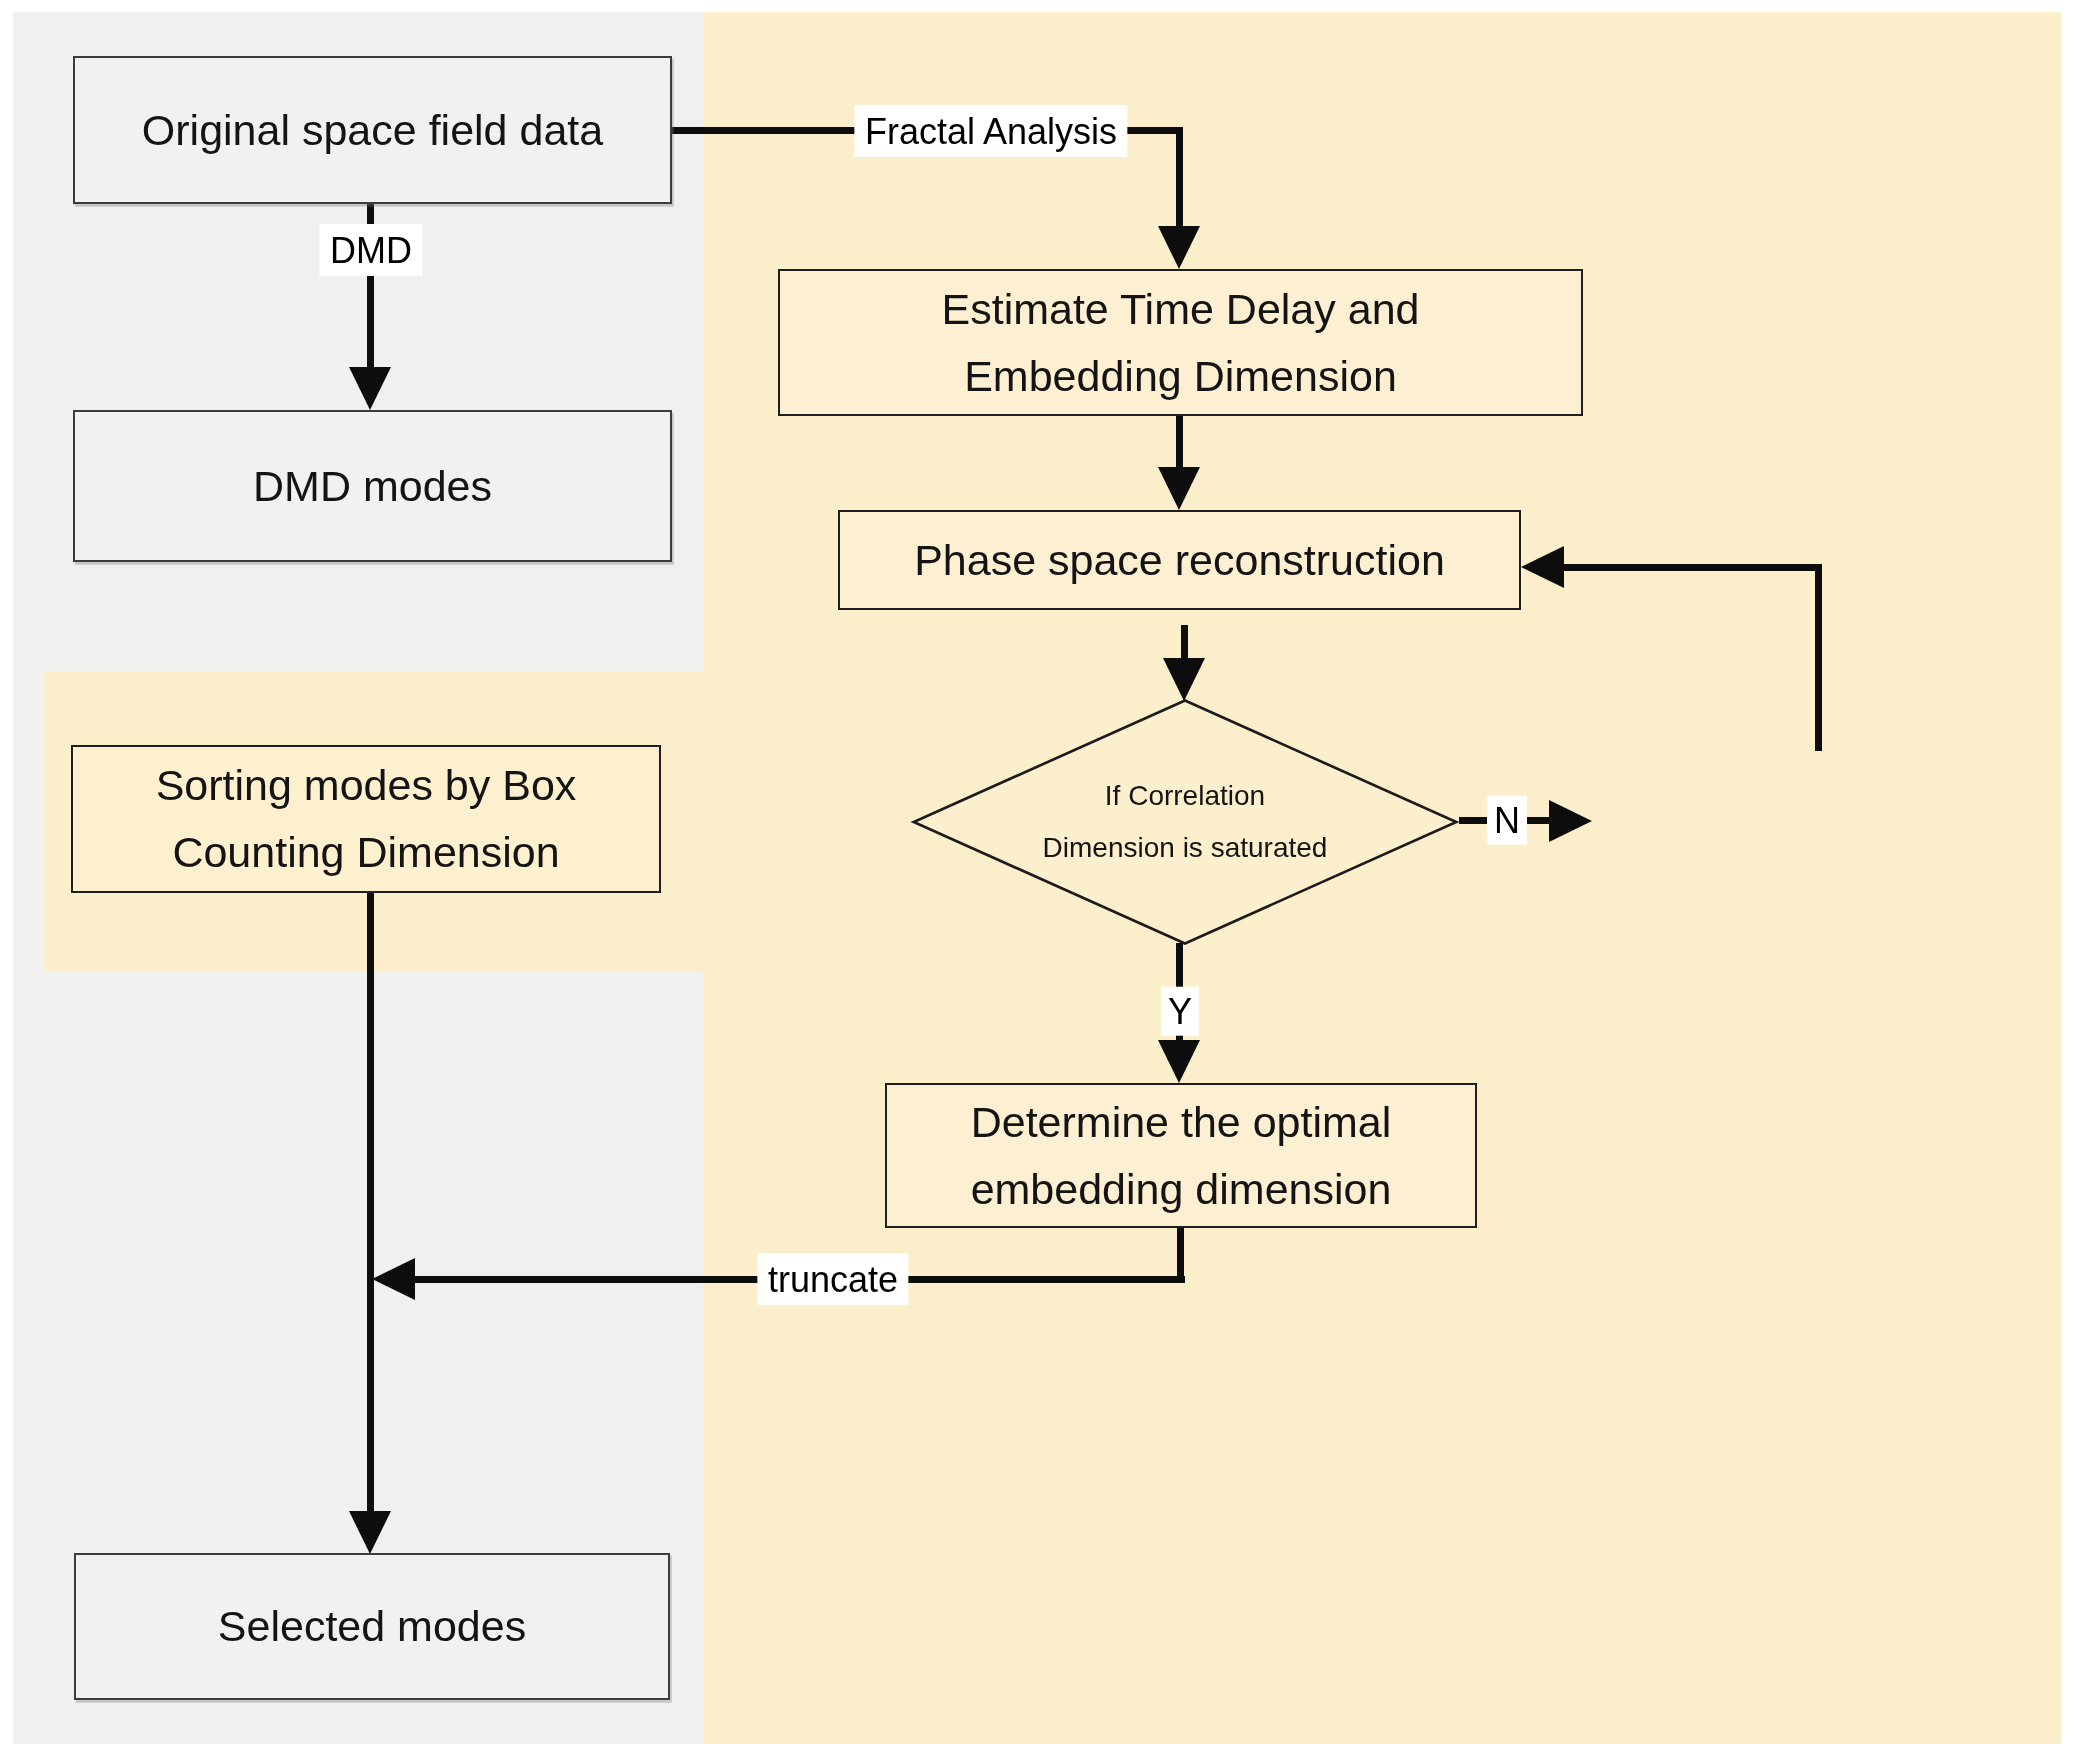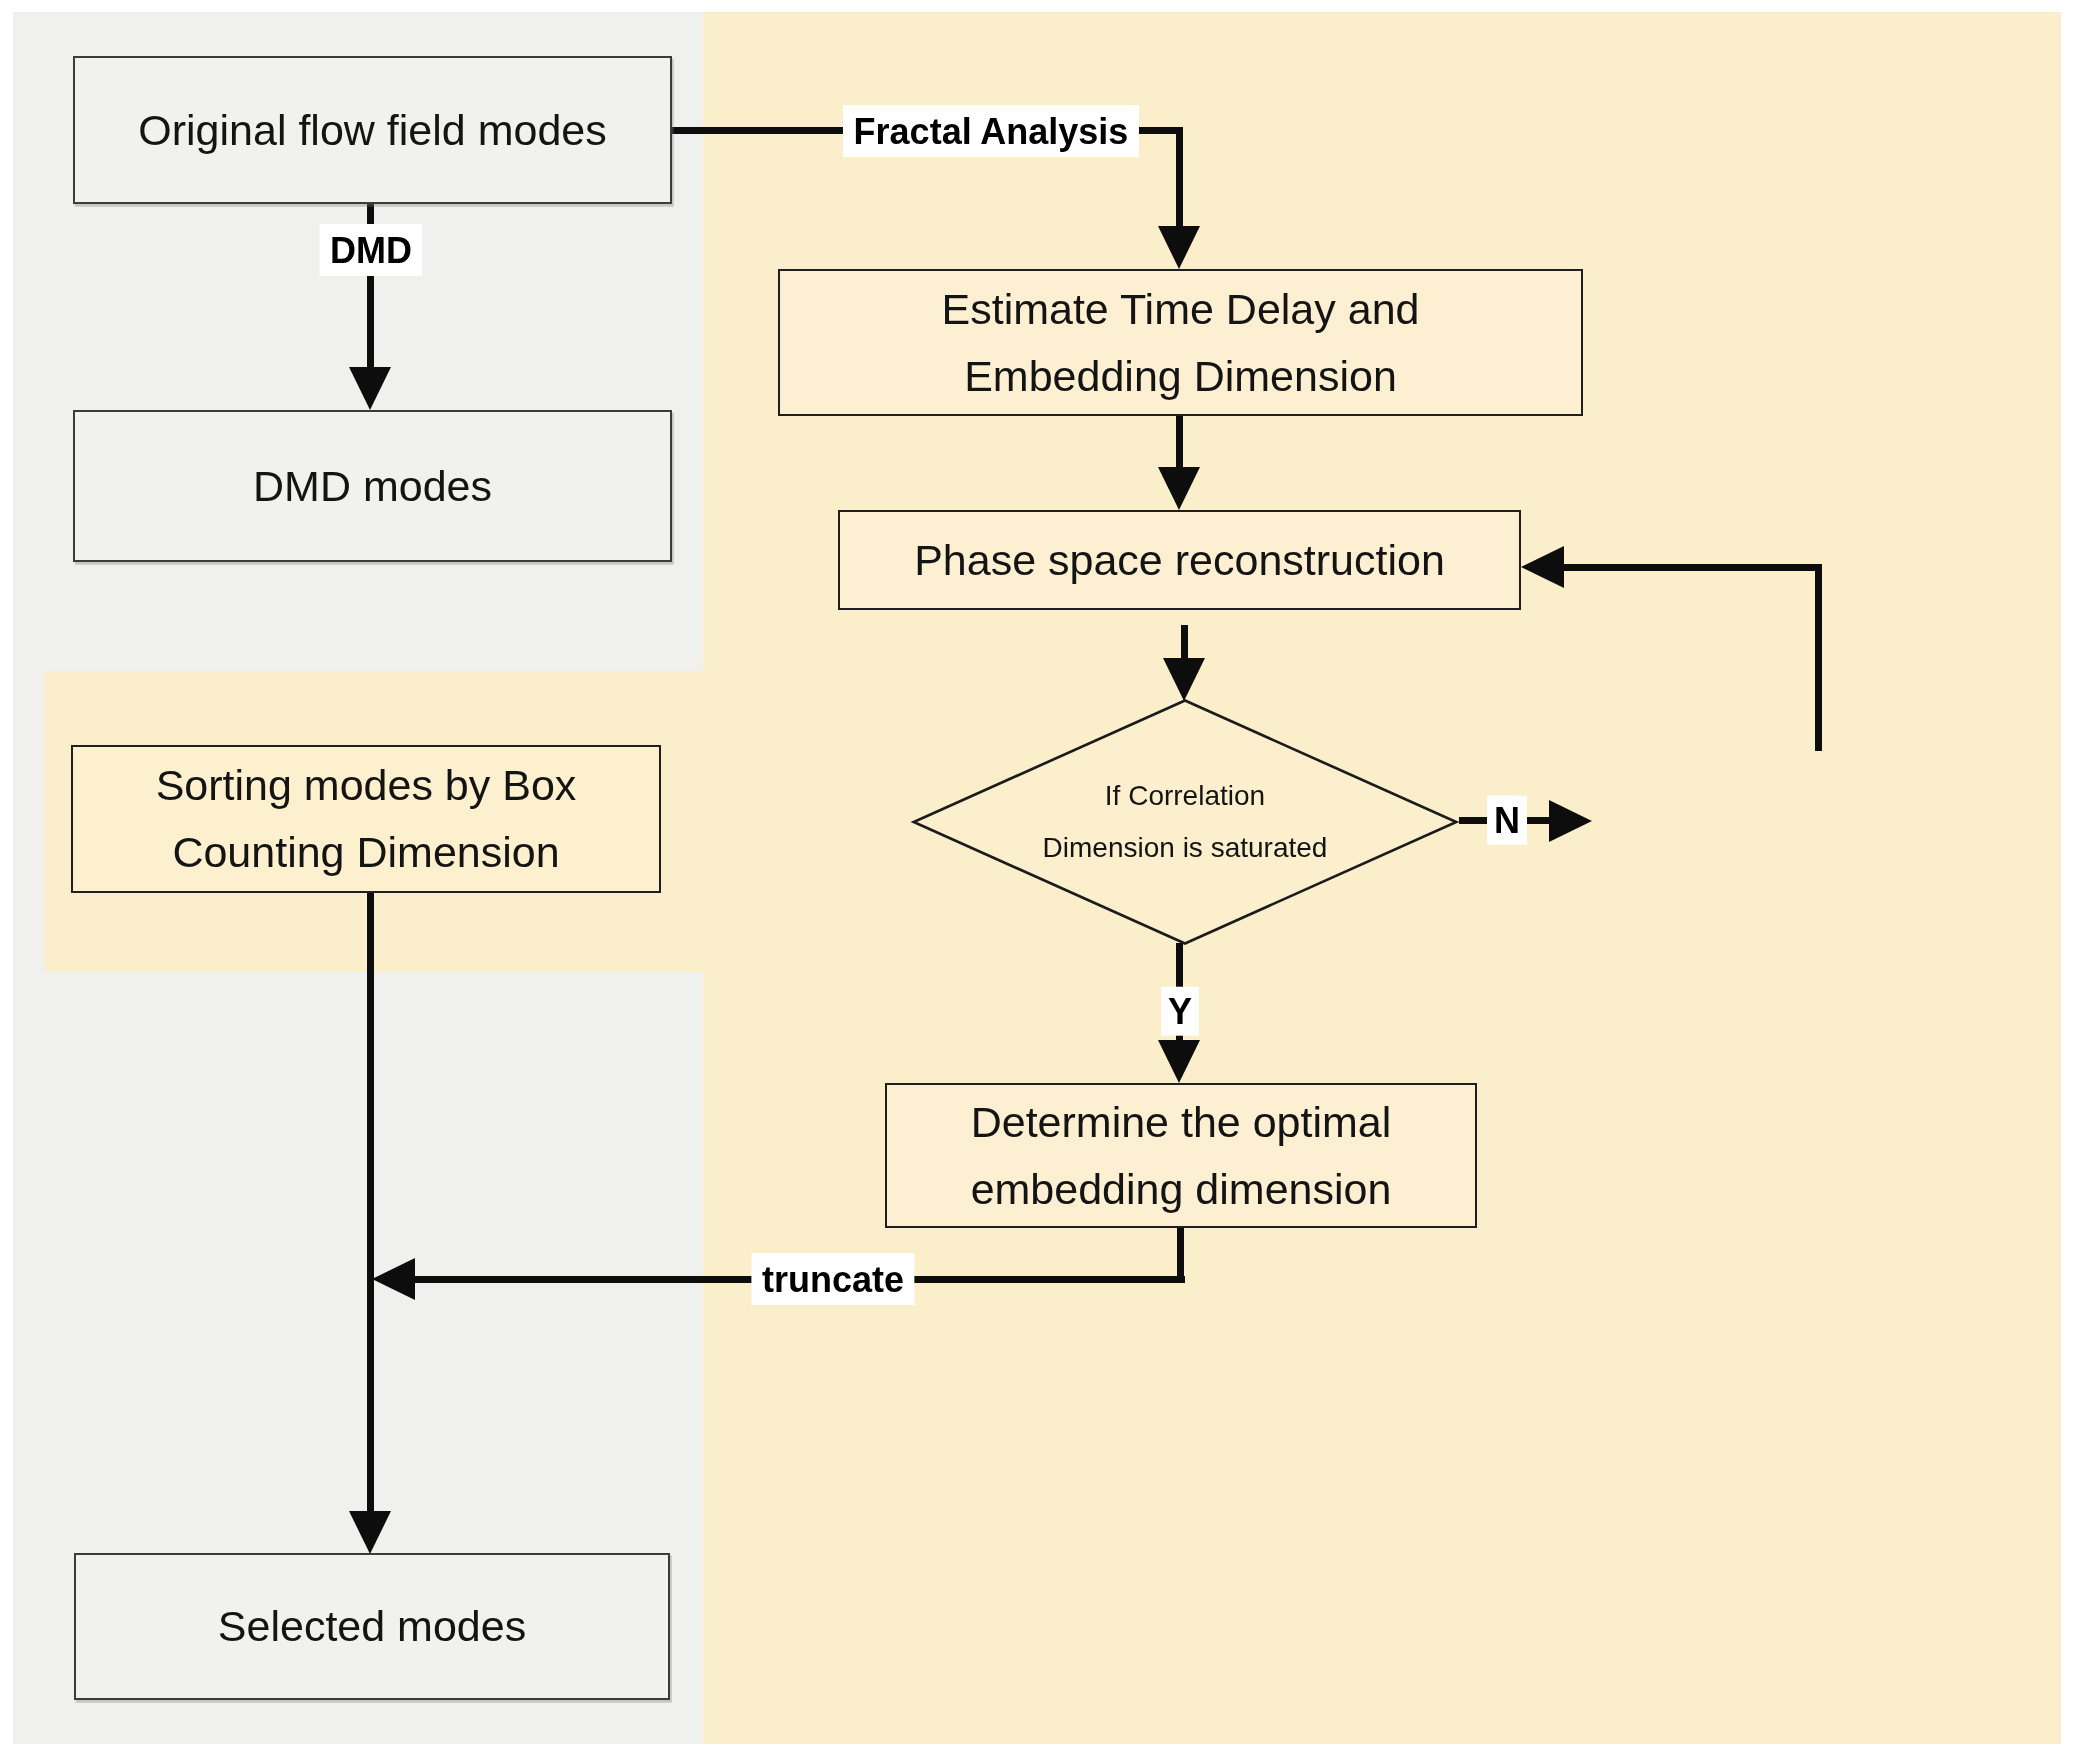--- a/index.html
+++ b/index.html
@@ -29,21 +29,21 @@
     position:absolute;display:flex;align-items:center;justify-content:center;text-align:center;
     font-size:28px;line-height:1.85;white-space:pre-line;
   }
   .hline,.vline{position:absolute;background:var(--line);}
   .arr{position:absolute;width:0;height:0;}
   .arr-down{border-left:21px solid transparent;border-right:21px solid transparent;border-top:43px solid var(--line);}
   .arr-left{border-top:21px solid transparent;border-bottom:21px solid transparent;border-right:43px solid var(--line);}
   .arr-right{border-top:21px solid transparent;border-bottom:21px solid transparent;border-left:43px solid var(--line);}
   .edge-label{
     position:absolute;transform:translate(-50%,-50%);background:#ffffff;color:#000;
-    font-size:36px;line-height:1.25;padding:3.5px 10.6px;white-space:nowrap;font-weight:bold;
+    font-size:36px;line-height:1.25;padding:3.5px 10.6px;white-space:nowrap;
   }
   .edge-label.small{padding:1.8px 7px;}
 </style>
 </head>
 <body>
 
 <div class="stage">
 
   <div class="panel gray" style="left:13.3px;top:11.5px;width:690px;height:1732px"></div>
   <div class="panel cream" style="left:703px;top:11.5px;width:1358px;height:1732px"></div>
@@ -73,21 +73,21 @@
   <div class="arr arr-down" style="left:1158px;top:1040px"></div>
 
   <div class="vline" style="left:1177px;top:1227px;width:7px;height:56px"></div>
   <div class="hline" style="left:415px;top:1276px;width:770px;height:7px"></div>
   <div class="arr arr-left" style="left:372px;top:1258px"></div>
 
   <div class="vline" style="left:367px;top:893px;width:7px;height:618px"></div>
   <div class="arr arr-down" style="left:349px;top:1511px"></div>
 
   <div class="node graybox" style="left:73px;top:56px;width:599px;height:148px">
-    <span class="node-text">Original flow field modes</span>
+    <span class="node-text">Original space field data</span>
   </div>
 
   <div class="node graybox" style="left:73px;top:410px;width:599px;height:152px">
     <span class="node-text">DMD modes</span>
   </div>
 
   <div class="node creambox" style="left:71px;top:745px;width:590px;height:148px;background:#fdf0cf">
     <span class="node-text">Sorting modes by Box
 Counting Dimension</span>
   </div>

